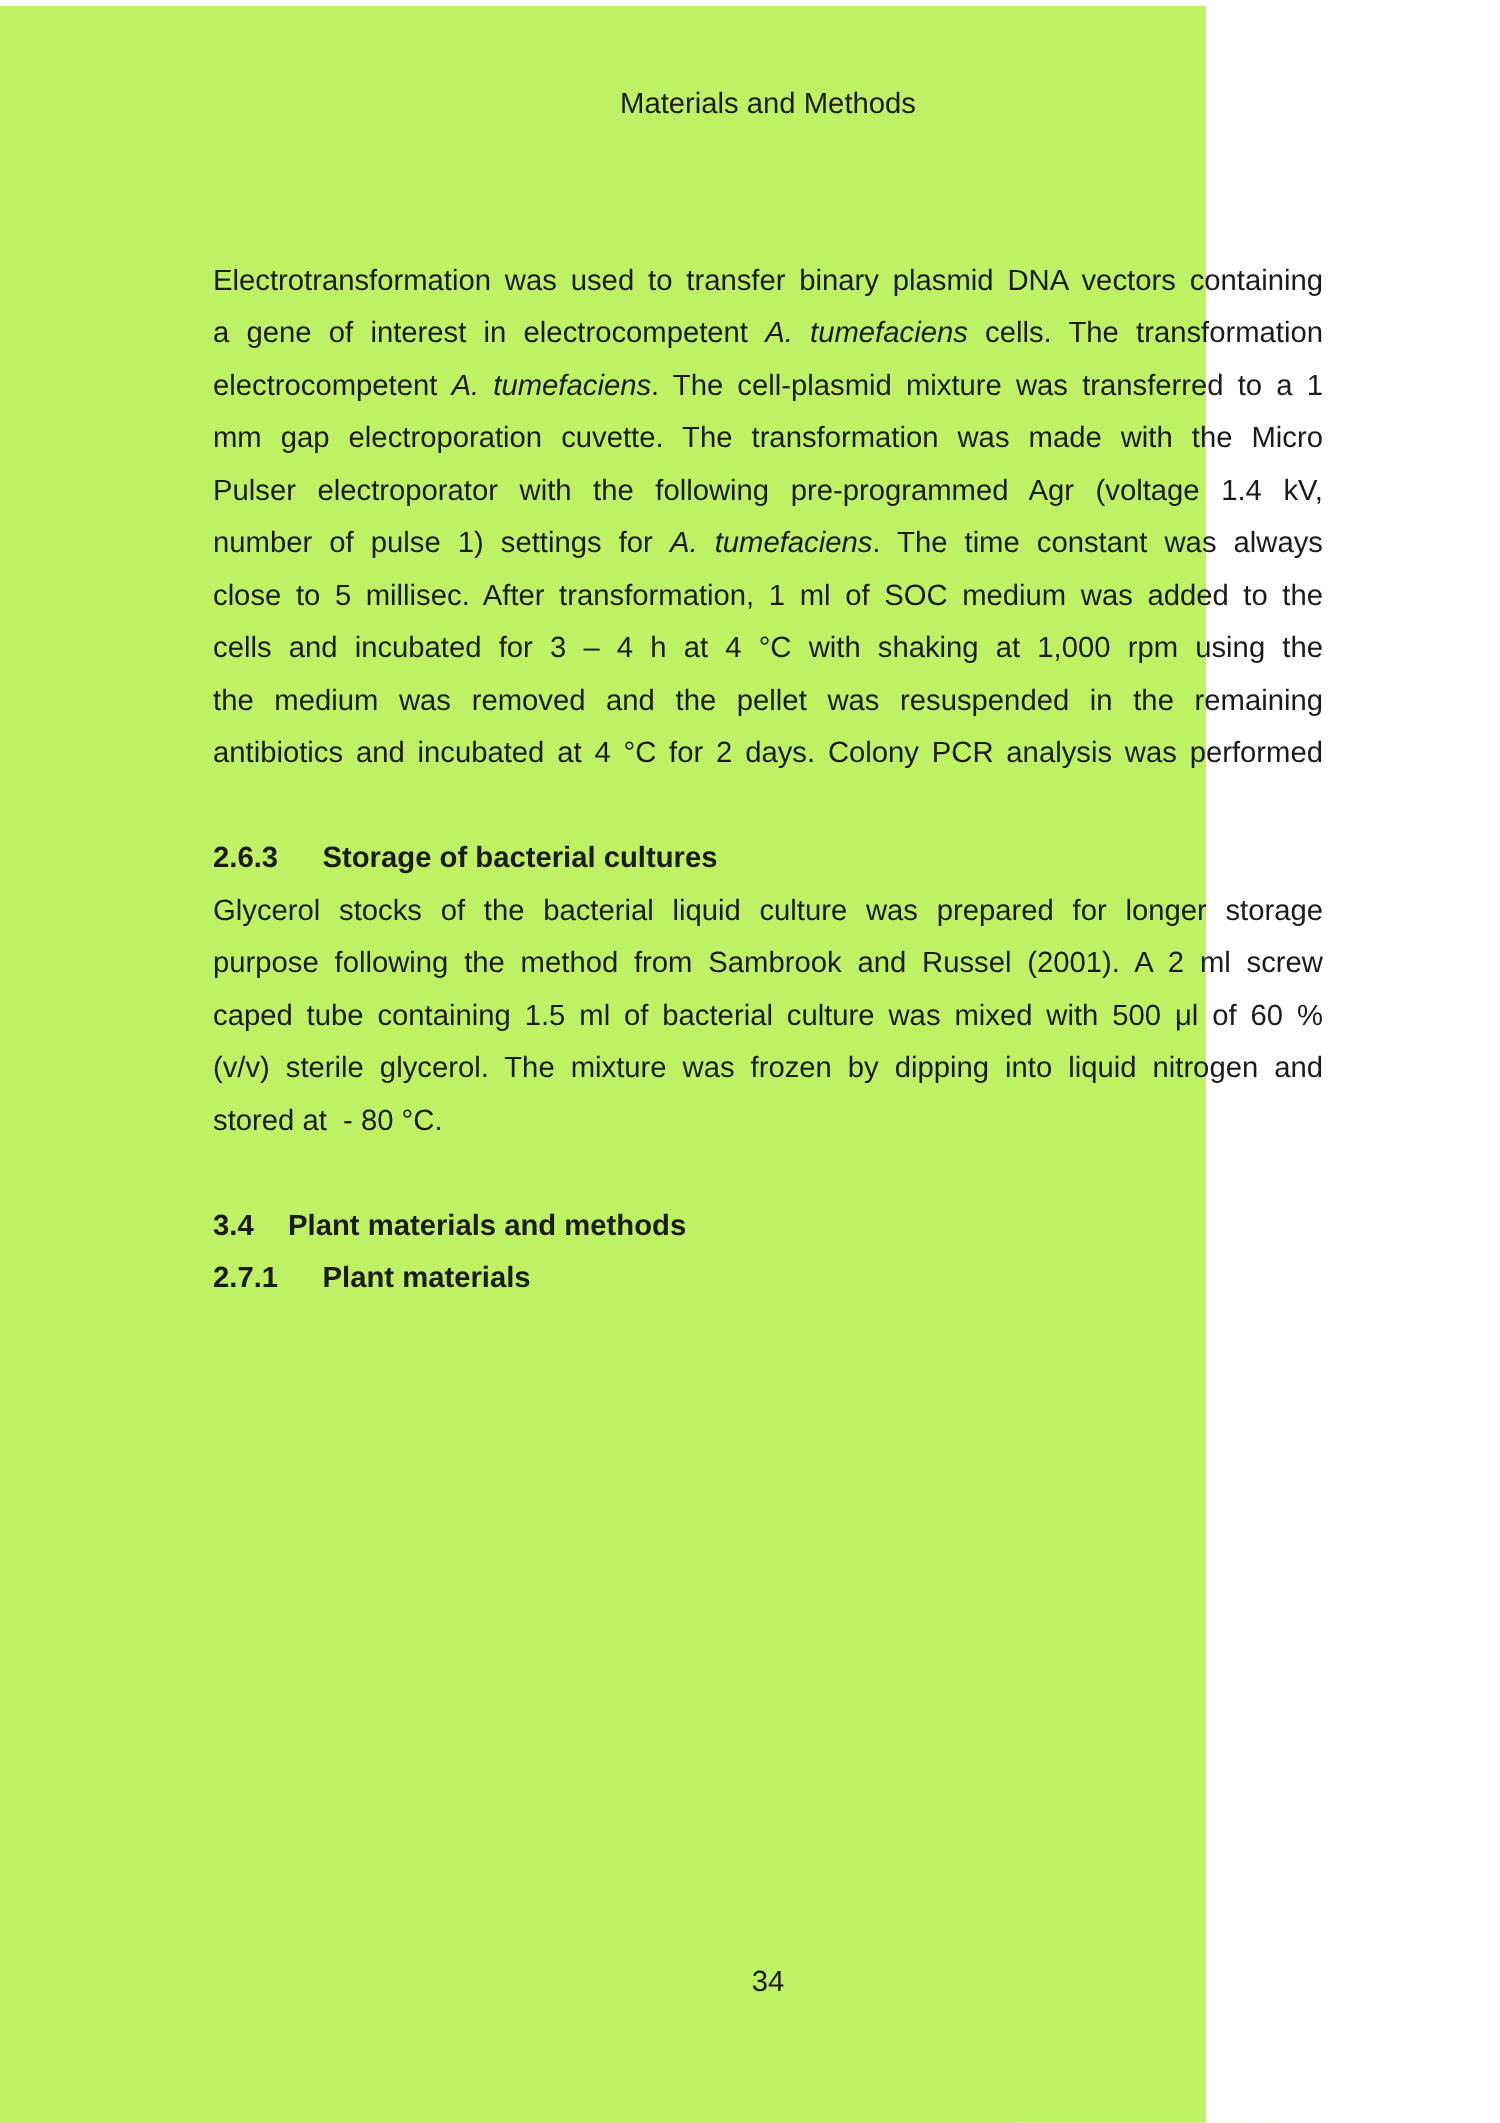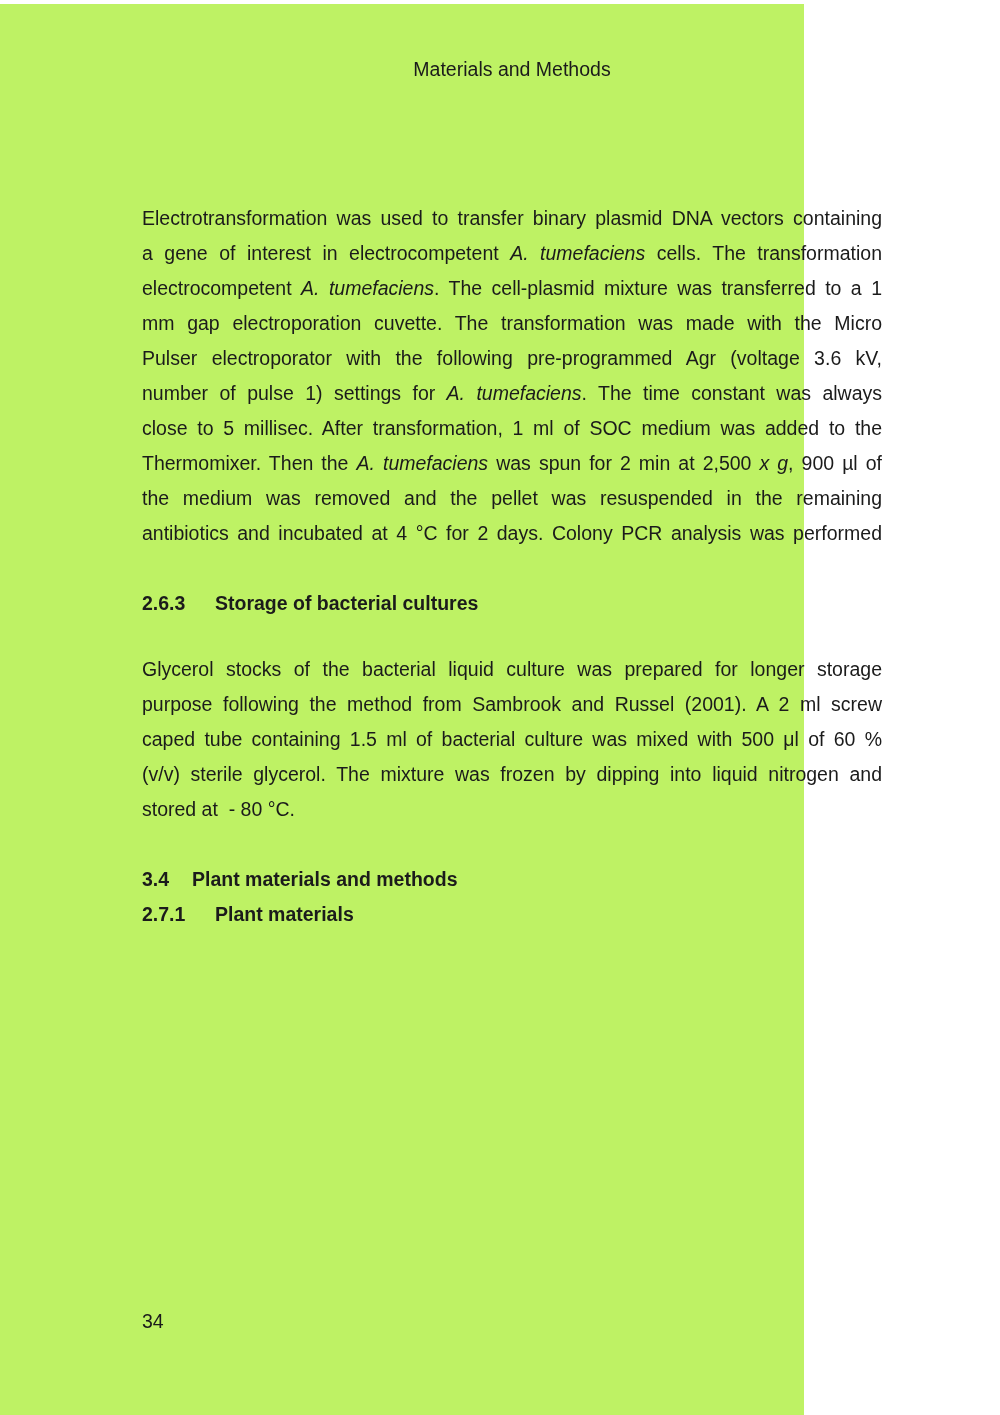--- a/index.html
+++ b/index.html
@@ -32,21 +32,21 @@
     text-align: center;
   }
   .text-block {
     position: absolute;
     top: 166px;
     left: 142px;
     width: 740px;
     font-size: 19.5px;
     line-height: 35px;
   }
-  .para { width: 740px; margin-top: 31px; }
+  .para { width: 740px; }
   .line {
     height: 35px;
     text-align: justify;
     text-align-last: justify;
     white-space: nowrap;
   }
   .line.last {
     text-align-last: left;
   }
   .gap { height: 35px; }
@@ -59,42 +59,42 @@
   .sec-num { display: inline-block; }
   .sec-num.w-tab1 { width: 50px; }
   .sec-num.w-tab2 { width: 73px; }
   .page-number {
     position: absolute;
     top: 1300px;
     left: 142px;
     width: 740px;
     font-size: 19.5px;
     line-height: 35px;
-    text-align: left;
+    text-align: center;
   }
   i { font-style: italic; }
 </style>
 </head>
 <body>
 
 <div class="page">
 
   <div class="running-header">Materials and Methods</div>
 
   <div class="text-block">
 
     <div class="para">
         <div class="line">Electrotransformation was used to transfer binary plasmid DNA vectors containing</div>
         <div class="line">a gene of interest in electrocompetent <i>A. tumefaciens</i> cells. The transformation</div>
         <div class="line">electrocompetent <i>A. tumefaciens</i>. The cell-plasmid mixture was transferred to a 1</div>
         <div class="line">mm gap electroporation cuvette. The transformation was made with the Micro</div>
-        <div class="line">Pulser electroporator with the following pre-programmed Agr (voltage 3.6 kV,</div>
+        <div class="line">Pulser electroporator with the following pre-programmed Agr (voltage 1.4 kV,</div>
         <div class="line">number of pulse 1) settings for <i>A. tumefaciens</i>. The time constant was always</div>
         <div class="line">close to 5 millisec. After transformation, 1 ml of SOC medium was added to the</div>
-        <div class="line">Thermomixer. Then the <i>A. tumefaciens</i> was spun for 2 min at 2,500 <i>x g</i>, 900 µl of</div>
+        <div class="line">cells and incubated for 3 – 4 h at 4 °C with shaking at 1,000 rpm using the</div>
         <div class="line">the medium was removed and the pellet was resuspended in the remaining</div>
         <div class="line">antibiotics and incubated at 4 °C for 2 days. Colony PCR analysis was performed</div>
       </div>
 
     <div class="gap"></div>
 
     <div class="sec-heading">
       <span class="sec-num w-tab2">2.6.3</span><span>Storage of bacterial cultures</span>
     </div>
 

